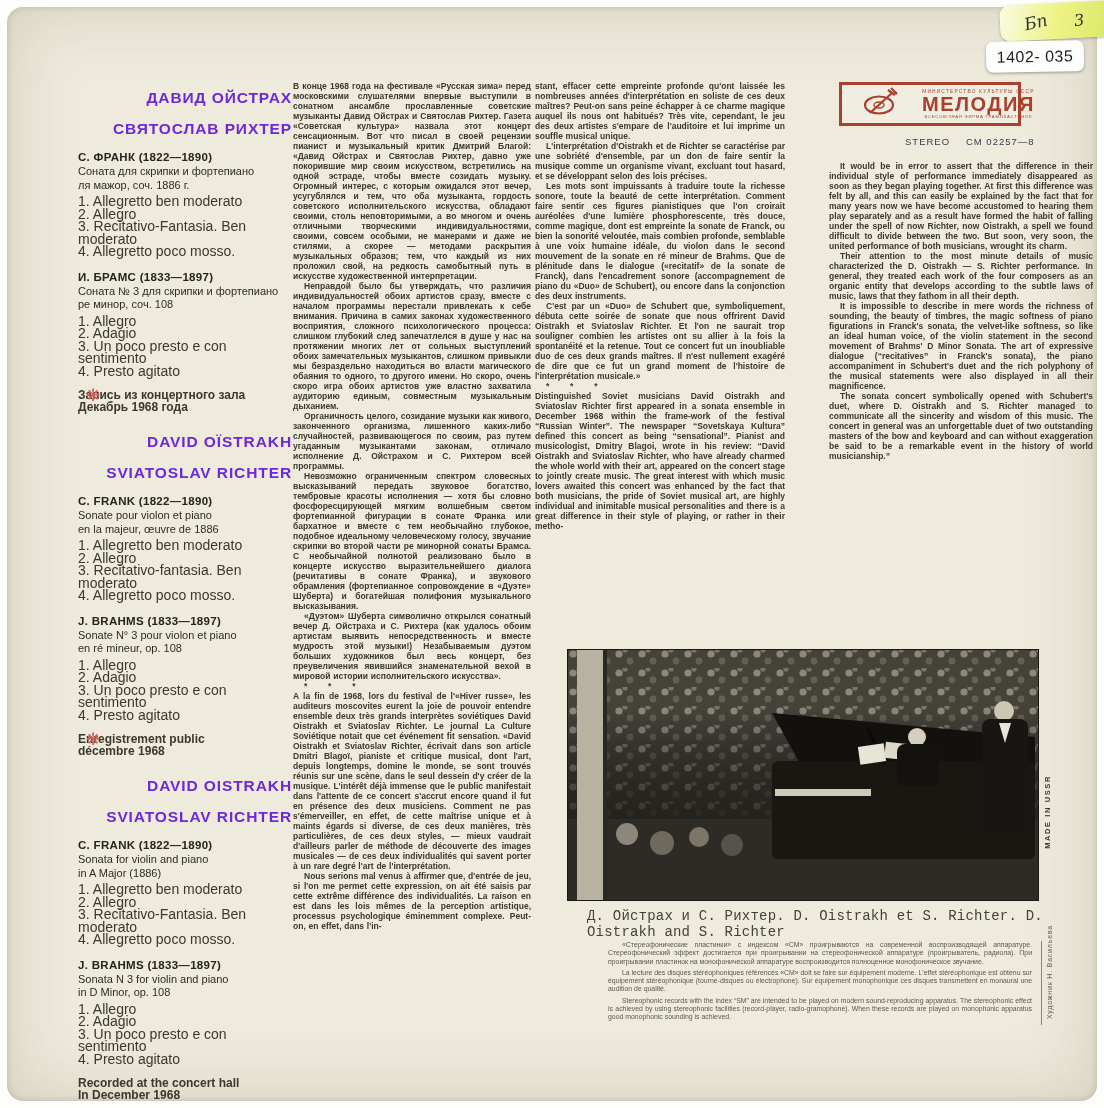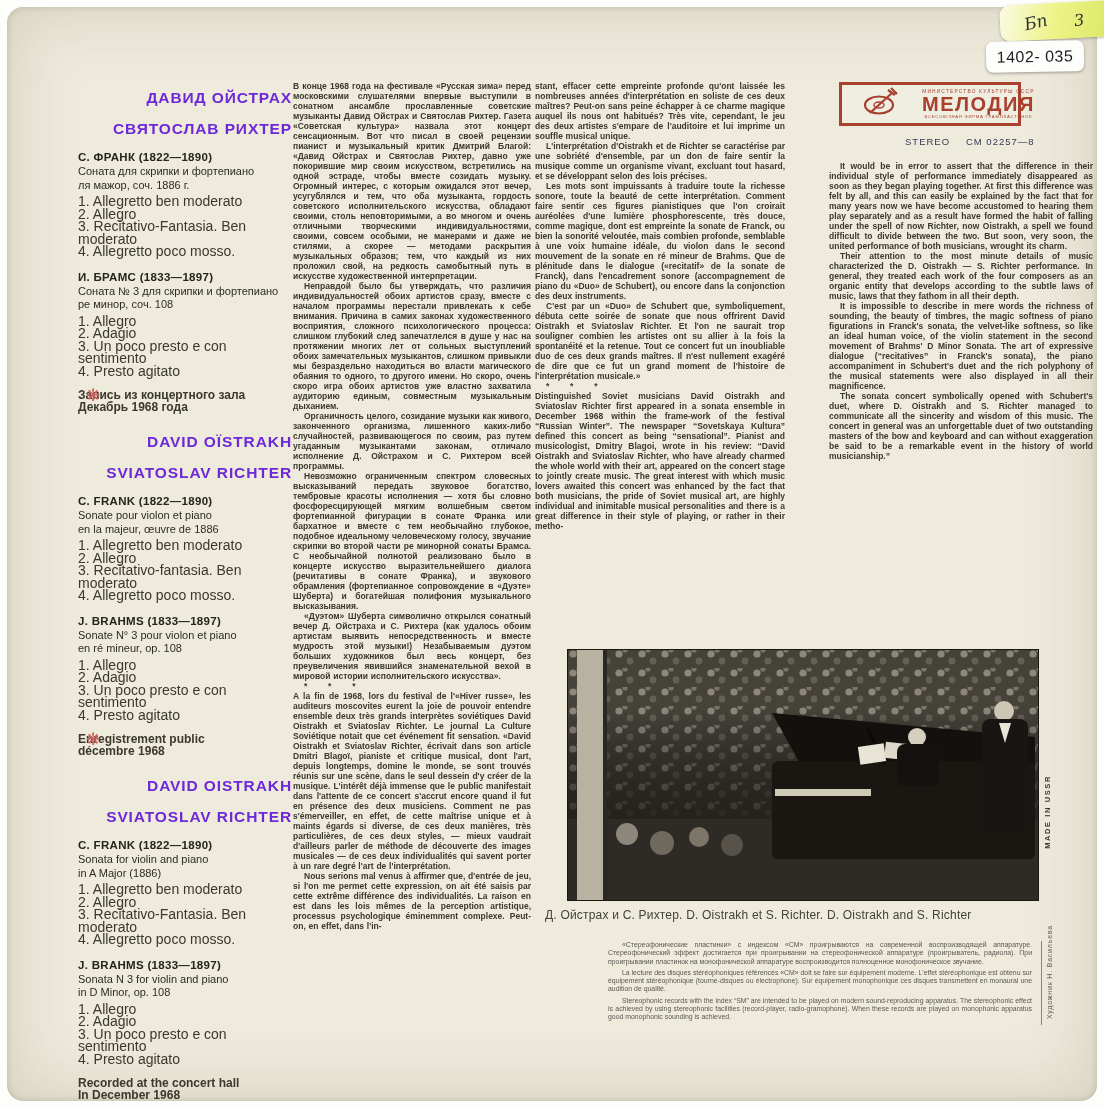--- a/index.html
+++ b/index.html
@@ -34,21 +34,21 @@
             display:flex;align-items:center;gap:22px;padding:2px 22px;box-sizing:border-box;background:rgba(255,255,255,.15);}
   .logo-text{display:flex;flex-direction:column;align-items:center;color:#a8402e;}
   .lbl-top{font-size:4.8px;letter-spacing:1.2px;white-space:nowrap;}
   .lbl-brand{font-size:20px;font-weight:bold;letter-spacing:1.5px;line-height:20px;}
   .lbl-bot{font-size:4.3px;letter-spacing:.7px;white-space:nowrap;}
   .stereo-row{display:flex;gap:16px;margin:8px 0 14px 76px;font-size:9.5px;font-weight:normal;
               letter-spacing:1px;color:#333a52;}
   #col4 .body-text{max-height:465px;overflow:hidden;}
   
   #photo{position:absolute;left:560px;top:642px;width:472px;height:252px;}
-  #caption{position:absolute;left:538px;top:901px;width:470px;font-size:12px;color:#44423a;letter-spacing:.2px;}
+  #caption{position:absolute;left:580px;top:901px;width:470px;font-size:14px;color:#44423a;letter-spacing:.2px;font-family:Liberation Mono, monospace;}
   
   #fineprint{position:absolute;left:601px;top:934px;width:424px;padding-right:9px;
              border-right:1px solid #8a877c;}
   #fineprint p{margin:0 0 3px;font-size:6.9px;line-height:8.3px;text-align:justify;
                color:#5a5750;text-indent:14px;}
   
   .vtext{position:absolute;writing-mode:vertical-rl;transform:rotate(180deg);white-space:nowrap;}
   #made-in{left:1036px;top:768px;font-size:7.5px;letter-spacing:1.6px;color:#3a382e;font-weight:bold;}
   #artist-credit{left:1039px;top:918px;font-size:7px;letter-spacing:.8px;color:#5a5750;}
   

